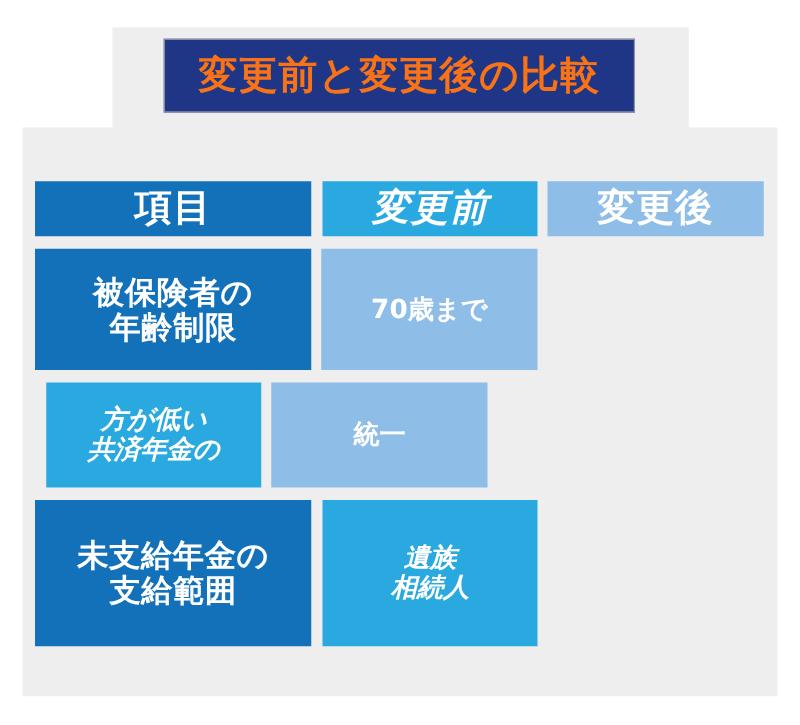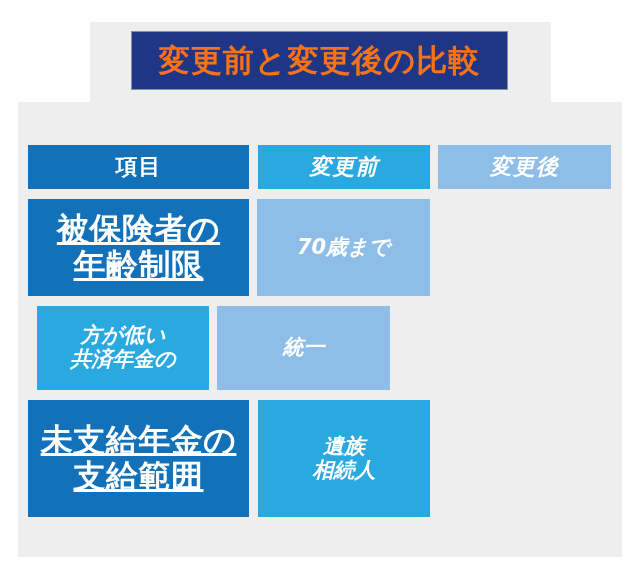--- a/index.html
+++ b/index.html
@@ -88,31 +88,31 @@
     padding: 2px 4px;
     overflow: hidden;
   }
 
   .col-1 { width: 221px; }
   .col-2 { width: 172px; margin-left: 9px; font-style: italic; }
   .col-3 { width: 173px; margin-left: 8px; }
 
   .c-dark  { background: #1271b8; }
   .c-mid   { background: #2aa9e0; }
-  .c-light { background: #8ebde8; font-style: italic; }
+  .c-light { background: #8ebde8; }
 
   
   .row-head  .cell { height: 44px; }
   .row-1     .cell { height: 97px; }
   .row-2     .cell { height: 84px; }
   .row-3     .cell { height: 117px; align-items: center; }
 
   
-  .t-head   { font-size: 22px; letter-spacing: 1px; }
-  .t-lg     { font-size: 32px; letter-spacing: 0.5px; text-decoration: underline; }
+  .t-head   { font-size: 30px; letter-spacing: 1px; }
+  .t-lg     { font-size: 25px; letter-spacing: 0.5px; }
   .t-md     { font-size: 21px; }
   .t-sm     { font-size: 17px; }
 
   .line { display: block; white-space: nowrap; }
 </style>
 </head>
 <body>
 
 <div id="infographic">
 

